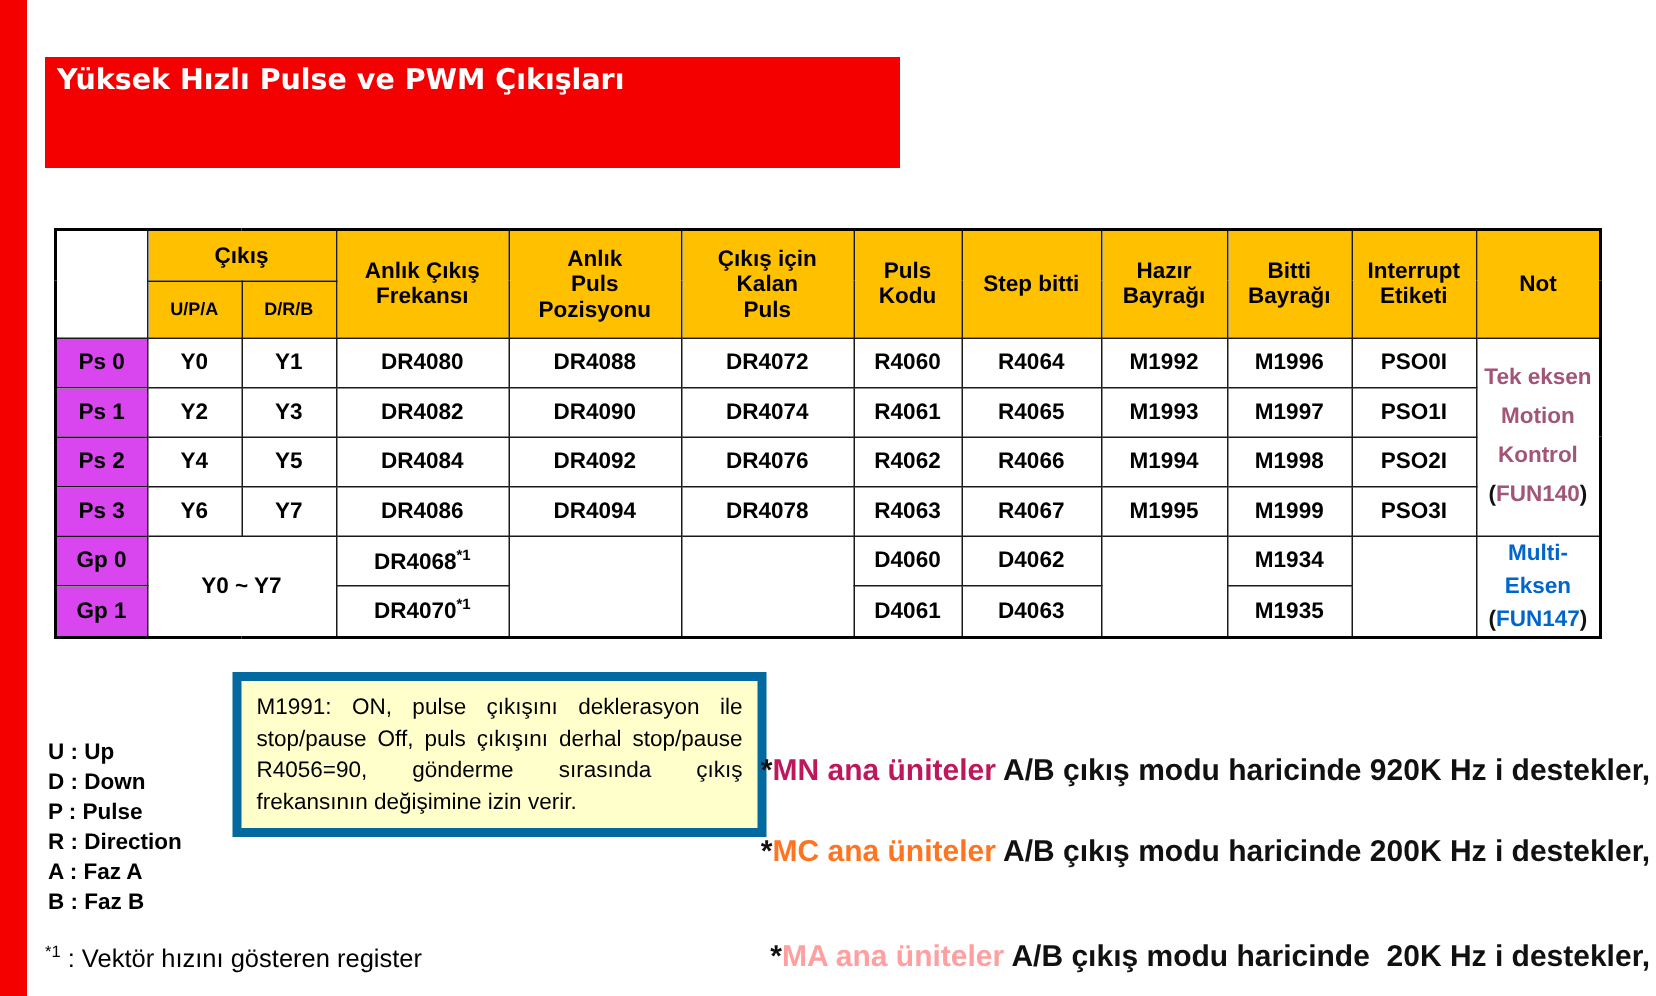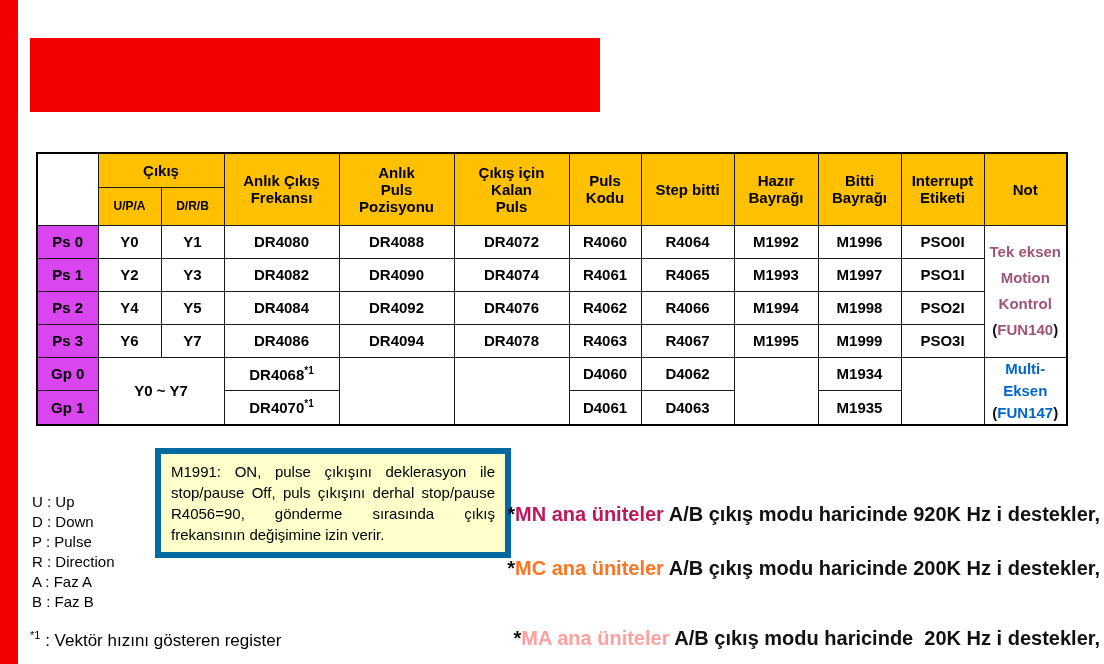--- a/index.html
+++ b/index.html
@@ -33,38 +33,39 @@
   .io-table sup { font-size:10px; font-weight:bold; }
   td.note-tek { color:#A05579; line-height:26px; }
   td.note-multi { color:#0066CC; line-height:22px; }
   .paren { color:#111111; }
 
   .m1991-box {
     position:absolute; left:155px; top:448px; width:356px; box-sizing:border-box;
     background:#FFFFCC; border:6px solid #0369a1; padding:7px 10px;
     font-size:15px; line-height:21px; color:#000; text-align:justify; font-weight:normal;
   }
-  .legend { position:absolute; left:32px; top:492px; font-size:15px; font-weight:normal; color:#000; line-height:20px; }
+  .legend { position:absolute; left:32px; top:492px; font-size:15px; font-weight:bold; color:#000; line-height:20px; }
   .footnote { position:absolute; left:30px; top:629px; font-size:17px; color:#000; }
   .footnote sup { font-size:11px; }
 
   .unit-note { position:absolute; right:4px; white-space:pre; font-size:20px; font-weight:bold; color:#111; }
   .unit-note.n1 { top:503px; }
   .unit-note.n2 { top:557px;margin-left:28px; }
   .unit-note.n3 { top:611px;margin-top:16px; }
   .lead-mn { color:#be185d; }
   .lead-mc { color:#FF7420; }
   .lead-ma { color:#FFA0A0; }
 </style>
 </head>
 <body>
 
 <div class="left-stripe"></div>
 
 <div class="title-block">
+  <div class="title-sub">Yüksek Hızlı Pulse ve PWM Çıkışları</div>
 </div>
 
 <table class="io-table">
   <colgroup>
     <col style="width:61px">
       <col style="width:63px">
       <col style="width:63px">
     <col style="width:115px">
       <col style="width:115px">
       <col style="width:115px">

